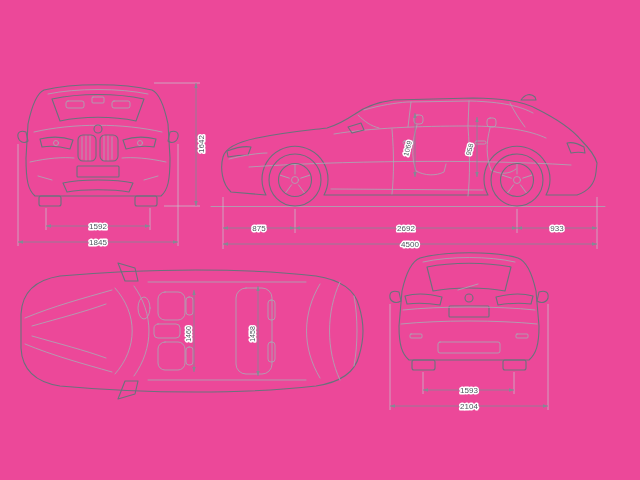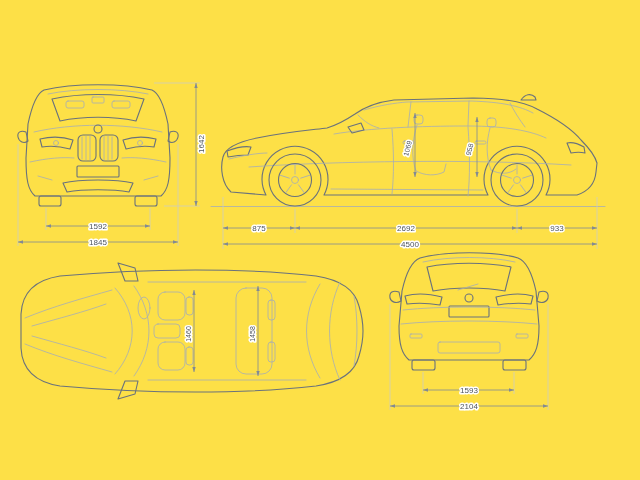--- a/index.html
+++ b/index.html
@@ -1,16 +1,16 @@
 <!DOCTYPE html>
 <html><head>
 <meta charset="utf-8">
 <style>
   html,body{margin:0;padding:0;background:#ffffff;}
-  #canvas{position:relative;width:640px;height:480px;background:#fde047;overflow:hidden;
+  #canvas{position:relative;width:640px;height:480px;background:#ec4899;overflow:hidden;
           font-family:"Liberation Sans", sans-serif;}
   svg{display:block;}
   .car{fill:none;stroke:#6a727c;stroke-width:1.1;stroke-linejoin:round;stroke-linecap:round;}
   .car-light{fill:none;stroke:#a6adb5;stroke-width:0.8;stroke-linejoin:round;stroke-linecap:round;}
   .dim{stroke:#828a94;stroke-width:0.8;fill:none;}
   .ext{stroke:#c5cad0;stroke-width:0.7;fill:none;}
   .dim-label{font:8px "Liberation Sans",sans-serif;fill:#4e555e;text-anchor:middle;
              paint-order:stroke;stroke:#ffffff;stroke-width:3px;stroke-linejoin:round;}
   .dim-label-sm{font:7px "Liberation Sans",sans-serif;fill:#4e555e;text-anchor:middle;
              paint-order:stroke;stroke:#ffffff;stroke-width:3px;stroke-linejoin:round;}

